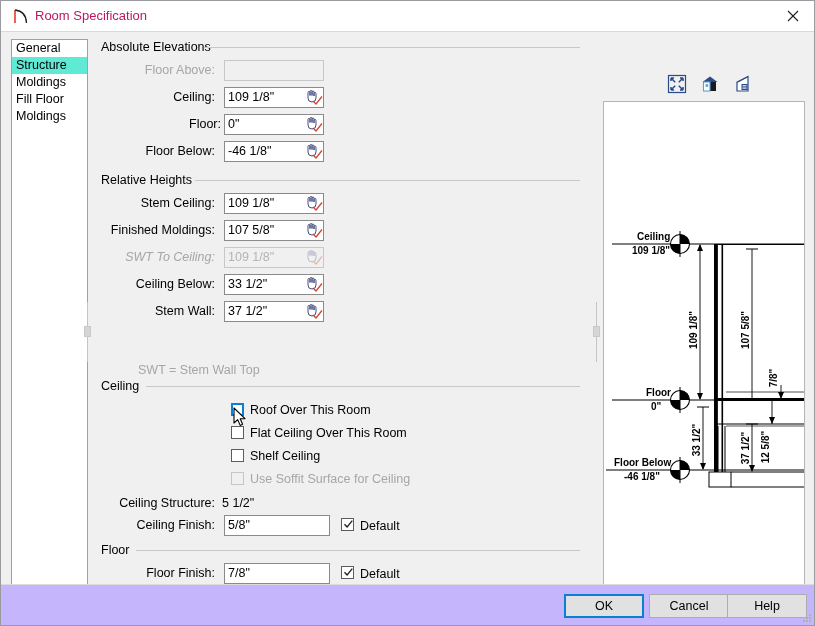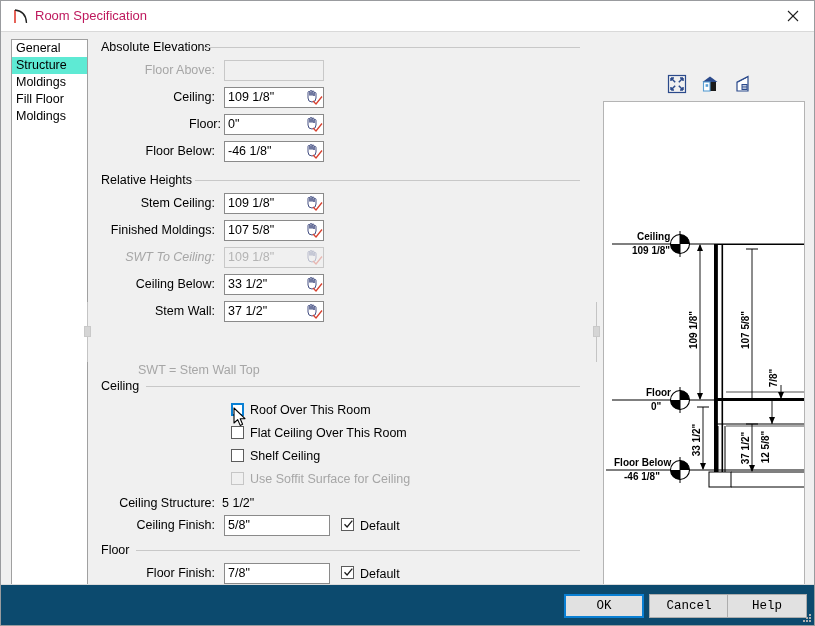--- a/index.html
+++ b/index.html
@@ -202,23 +202,22 @@
     background: #ffffff;
     border: 1px solid #b4b4b4;
     overflow: hidden;
   }
   #preview-svg { display: block; }
 
   
   #footer {
     position: absolute; left: 0; top: 583px;
     width: 815px; height: 43px;
-    background: #0c4a6e;
+    background: #c4b5fd;
     border-top: 1px solid #dcdcdc;
-    font-family: Liberation Mono, monospace;
   }
   .btn {
     position: absolute; top: 9px;
     height: 24px;
     background: #e1e1e1;
     border: 1px solid #adadad;
     font-size: 12.5px;
     color: #000;
     display: flex; align-items: center; justify-content: center;
     cursor: default;

